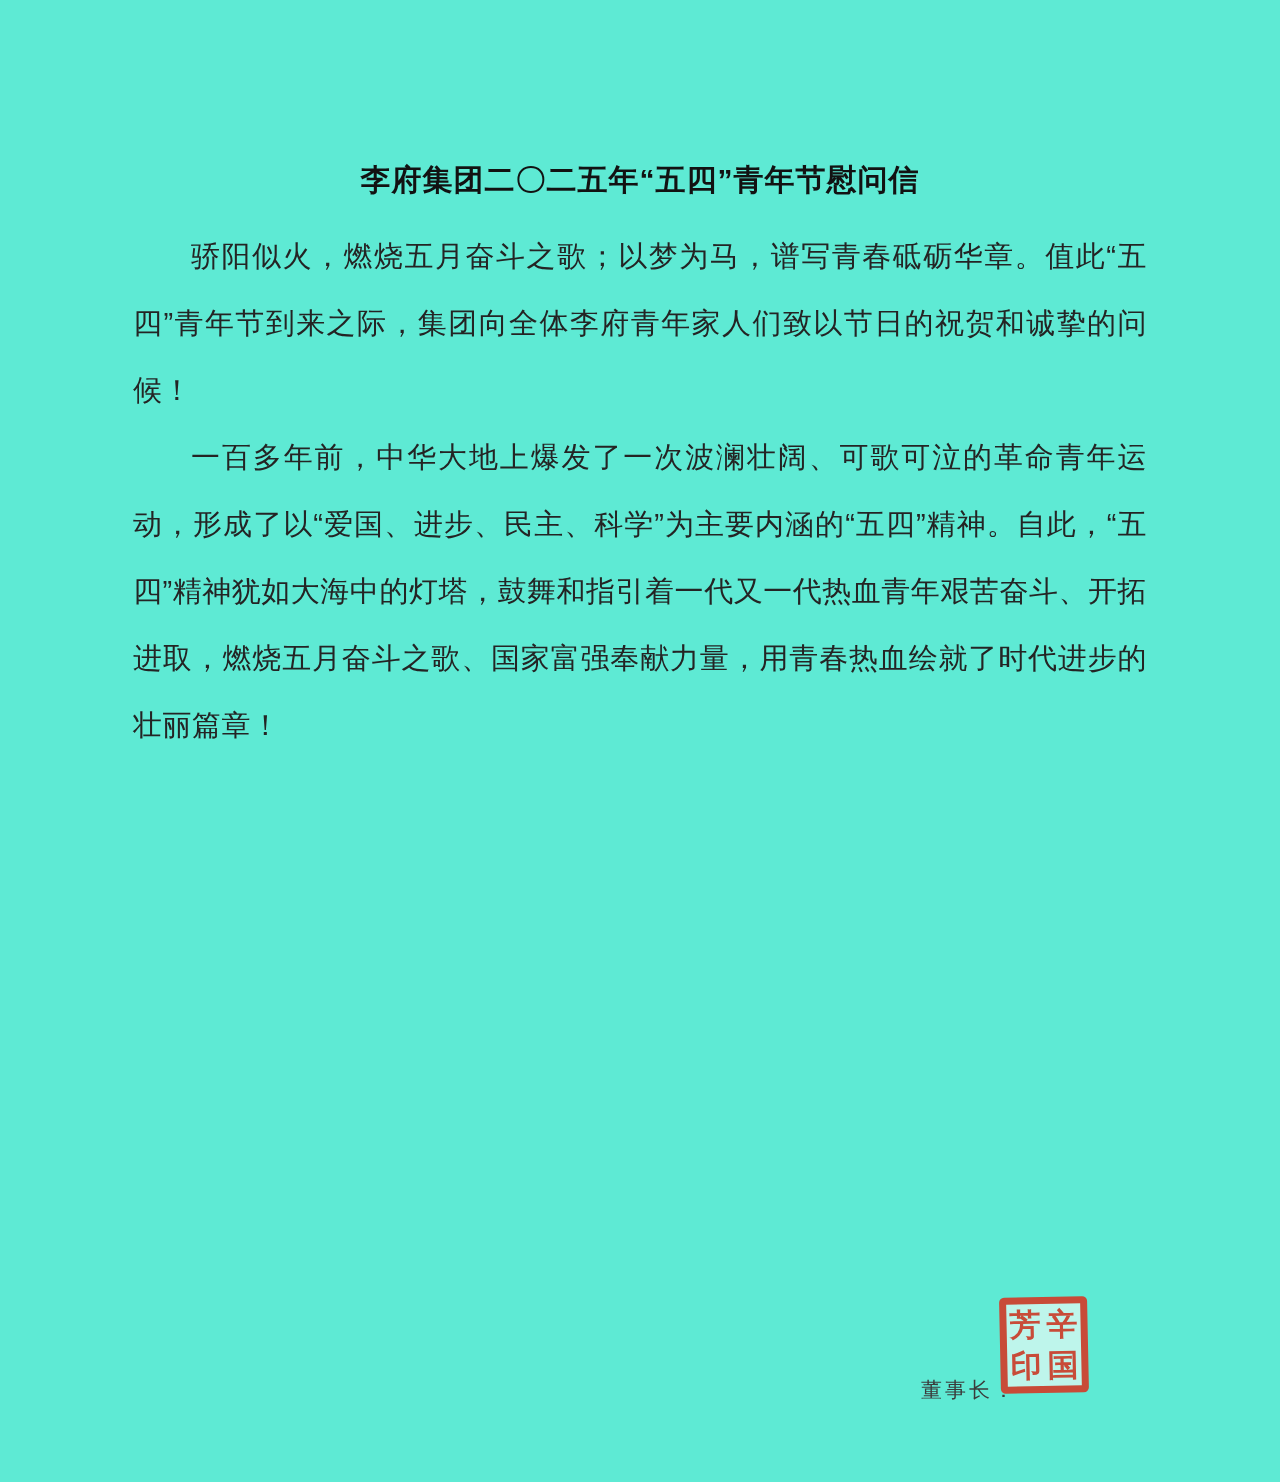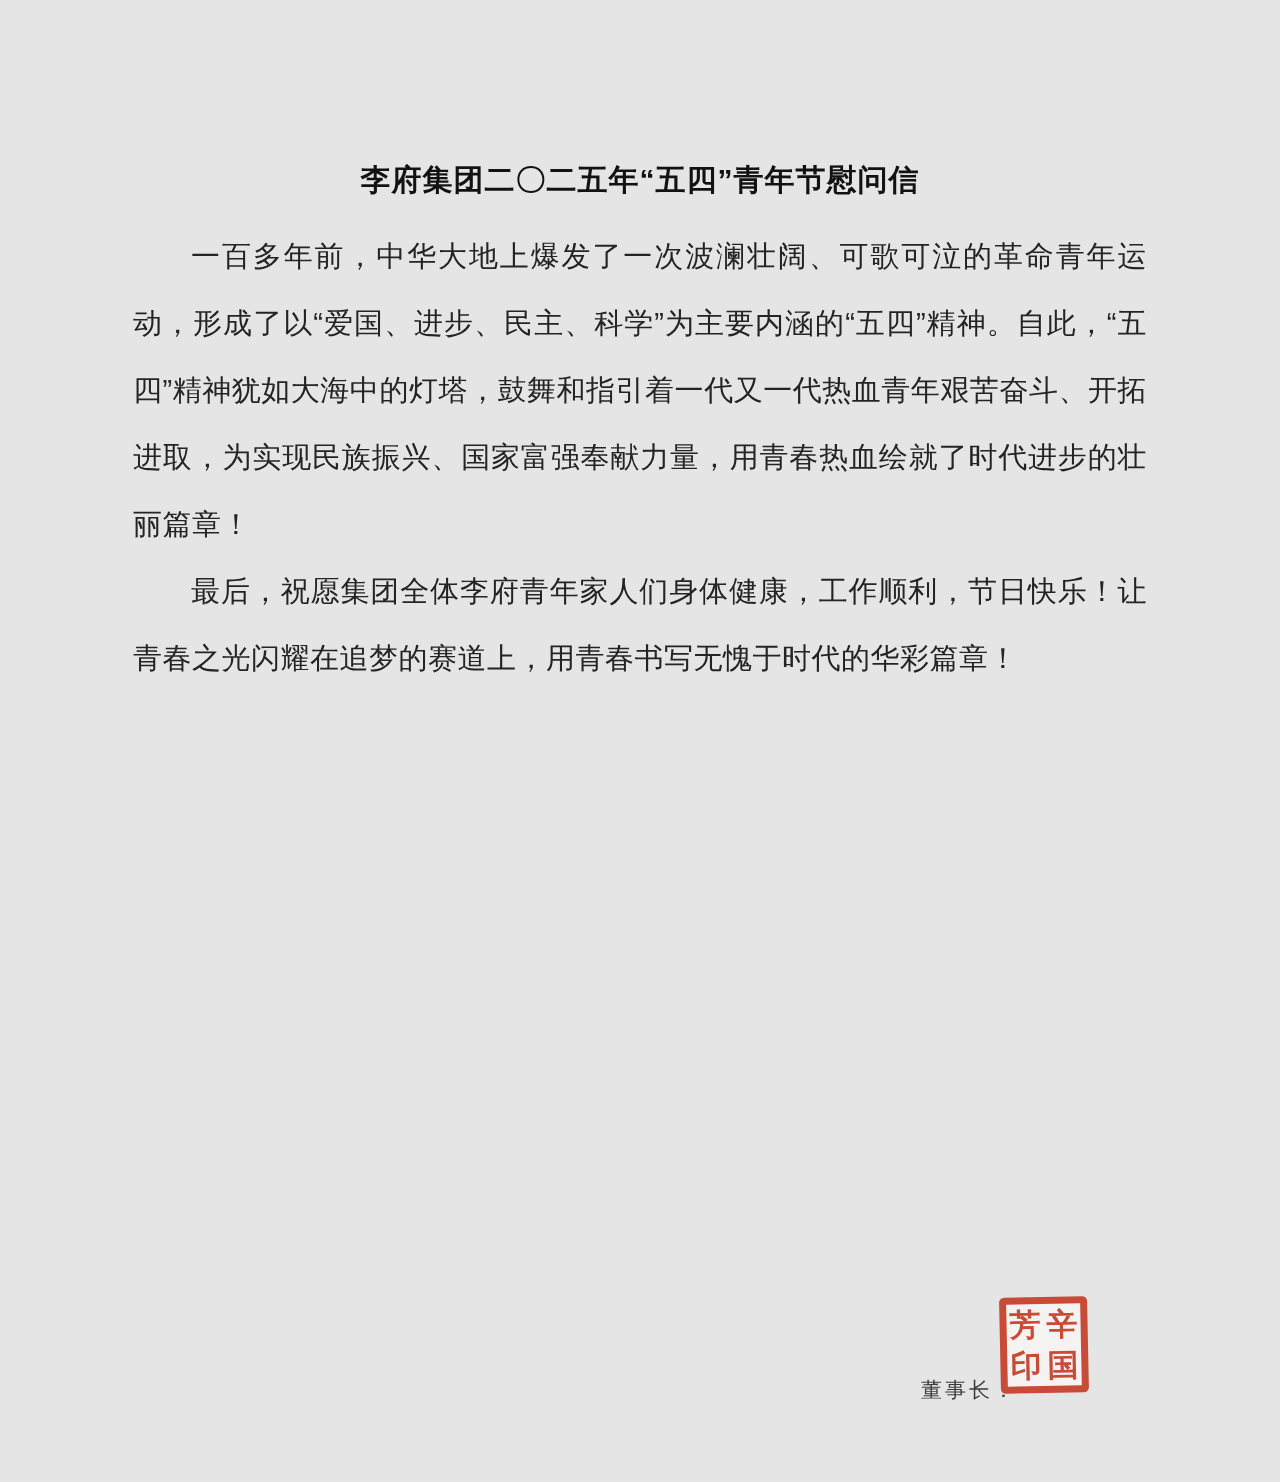--- a/index.html
+++ b/index.html
@@ -10,21 +10,21 @@
   body {
     width: 1280px;
     height: 1482px;
     font-family: "Liberation Sans", "DejaVu Sans", sans-serif;
     position: relative;
     overflow: hidden;
   }
   .page {
     position: absolute;
     inset: 0;
-    background: #e5e5e5;
+    background: #5eead4;
   }
   .doc-title {
     position: absolute;
     top: 160px;
     left: 0;
     width: 1280px;
     text-align: center;
     font-size: 30px;
     font-weight: 700;
     color: #121212;
@@ -77,22 +77,22 @@
   }
 </style>
 </head>
 <body>
 
 <div class="page">
 
   <div class="doc-title">李府集团二〇二五年“五四”青年节慰问信</div>
 
   <div class="doc-body">
-    <p>一百多年前，中华大地上爆发了一次波澜壮阔、可歌可泣的革命青年运动，形成了以“爱国、进步、民主、科学”为主要内涵的“五四”精神。自此，“五四”精神犹如大海中的灯塔，鼓舞和指引着一代又一代热血青年艰苦奋斗、开拓进取，为实现民族振兴、国家富强奉献力量，用青春热血绘就了时代进步的壮丽篇章！</p>
-    <p>最后，祝愿集团全体李府青年家人们身体健康，工作顺利，节日快乐！让青春之光闪耀在追梦的赛道上，用青春书写无愧于时代的华彩篇章！</p>
+    <p>骄阳似火，燃烧五月奋斗之歌；以梦为马，谱写青春砥砺华章。值此“五四”青年节到来之际，集团向全体李府青年家人们致以节日的祝贺和诚挚的问候！</p>
+    <p>一百多年前，中华大地上爆发了一次波澜壮阔、可歌可泣的革命青年运动，形成了以“爱国、进步、民主、科学”为主要内涵的“五四”精神。自此，“五四”精神犹如大海中的灯塔，鼓舞和指引着一代又一代热血青年艰苦奋斗、开拓进取，燃烧五月奋斗之歌、国家富强奉献力量，用青春热血绘就了时代进步的壮丽篇章！</p>
   </div>
 
   <div class="chairman-label">董事长：</div>
 
   <div class="seal">
     <span class="seal-char">芳</span>
     <span class="seal-char">辛</span>
     <span class="seal-char">印</span>
     <span class="seal-char">国</span>
   </div>

